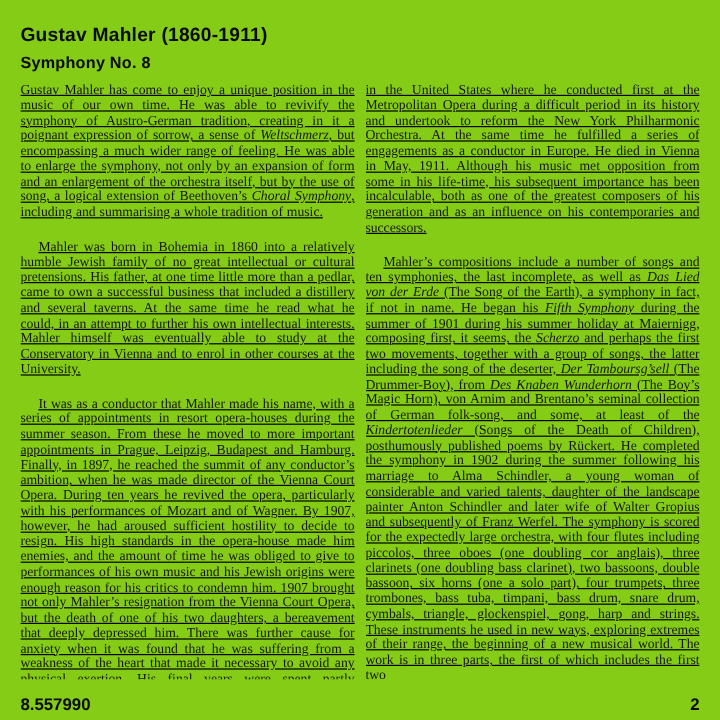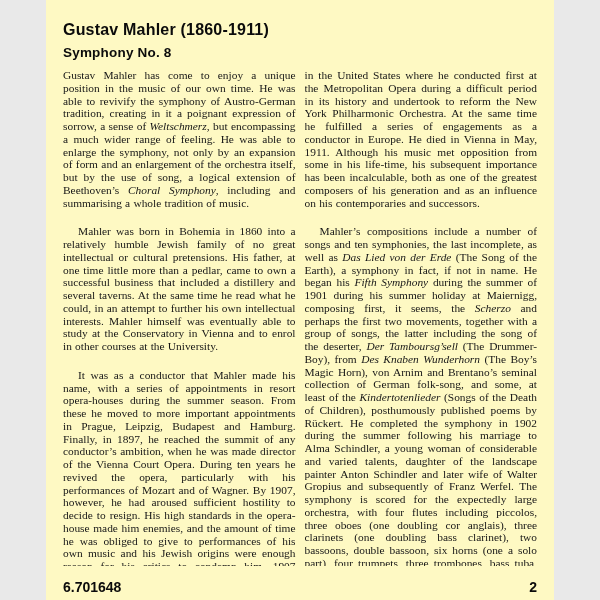--- a/index.html
+++ b/index.html
@@ -1,21 +1,21 @@
 <!DOCTYPE html>
 <html><head>
 <meta charset="utf-8">
 <style>
   html, body { margin: 0; padding: 0; }
   body { background: #e9e9e9; }
   .page {
     position: relative;
-    width: 508px; height: 600px;
+    width: 600px; height: 600px;
     margin: 0 auto;
-    background: #fef9c3;
+    background: #84cc16;
     box-sizing: border-box;
     padding: 21px 17px 12px 17px;
     overflow: hidden;
   }
   .hdr-title {
     font-family: "Liberation Sans", sans-serif;
     font-weight: bold;
     font-size: 16px;
     line-height: 18px;
     color: #0b0b0b;
@@ -30,21 +30,21 @@
     margin-top: 6px;
     letter-spacing: 0.2px;
   }
   .main {
     margin-top: 9px;
     display: flex;
     gap: 9px;
     height: 497px;
     overflow: hidden;
   }
-  .col { width: 280px; overflow: hidden; }
+  .col { width: 280px; overflow: hidden; text-decoration: underline; }
   p.para {
     margin: 0;
     font-family: "Liberation Serif", serif;
     font-size: 11.4px;
     line-height: 12.75px;
     text-align: justify;
     color: #161616;
     word-spacing: 0.4px;
   }
   p.para.indent { text-indent: 15px; margin-top: 16px; }
@@ -74,16 +74,16 @@
         <p class="para indent"><span>Mahler was born in Bohemia in 1860 into a relatively humble Jewish family of no great intellectual or cultural pretensions. His father, at one time little more than a pedlar, came to own a successful business that included a distillery and several taverns. At the same time he read what he could, in an attempt to further his own intellectual interests. Mahler himself was eventually able to study at the Conservatory in Vienna and to enrol in other courses at the University.</span></p>
         <p class="para indent cont"><span>It was as a conductor that Mahler made his name, with a series of appointments in resort opera-houses during the summer season. From these he moved to more important appointments in Prague, Leipzig, Budapest and Hamburg. Finally, in 1897, he reached the summit of any conductor’s ambition, when he was made director of the Vienna Court Opera. During ten years he revived the opera, particularly with his performances of Mozart and of Wagner. By 1907, however, he had aroused sufficient hostility to decide to resign. His high standards in the opera-house made him enemies, and the amount of time he was obliged to give to performances of his own music and his Jewish origins were enough reason for his critics to condemn him. 1907 brought not only Mahler’s resignation from the Vienna Court Opera, but the death of one of his two daughters, a bereavement that deeply depressed him. There was further cause for anxiety when it was found that he was suffering from a weakness of the heart that made it necessary to avoid any physical exertion. His final years were spent partly</span></p>
       </div>
     <div class="col">
         <p class="para"><span>in the United States where he conducted first at the Metropolitan Opera during a difficult period in its history and undertook to reform the New York Philharmonic Orchestra. At the same time he fulfilled a series of engagements as a conductor in Europe. He died in Vienna in May, 1911. Although his music met opposition from some in his life-time, his subsequent importance has been incalculable, both as one of the greatest composers of his generation and as an influence on his contemporaries and successors.</span></p>
         <p class="para indent cont"><span>Mahler’s compositions include a number of songs and ten symphonies, the last incomplete, as well as </span><span class="it">Das Lied von der Erde</span><span> (The Song of the Earth), a symphony in fact, if not in name. He began his </span><span class="it">Fifth Symphony</span><span> during the summer of 1901 during his summer holiday at Maiernigg, composing first, it seems, the </span><span class="it">Scherzo</span><span> and perhaps the first two movements, together with a group of songs, the latter including the song of the deserter, </span><span class="it">Der Tamboursg’sell</span><span> (The Drummer-Boy), from </span><span class="it">Des Knaben Wunderhorn</span><span> (The Boy’s Magic Horn), von Arnim and Brentano’s seminal collection of German folk-song, and some, at least of the </span><span class="it">Kindertotenlieder</span><span> (Songs of the Death of Children), posthumously published poems by Rückert. He completed the symphony in 1902 during the summer following his marriage to Alma Schindler, a young woman of considerable and varied talents, daughter of the landscape painter Anton Schindler and later wife of Walter Gropius and subsequently of Franz Werfel. The symphony is scored for the expectedly large orchestra, with four flutes including piccolos, three oboes (one doubling cor anglais), three clarinets (one doubling bass clarinet), two bassoons, double bassoon, six horns (one a solo part), four trumpets, three trombones, bass tuba, timpani, bass drum, snare drum, cymbals, triangle, glockenspiel, gong, harp and strings. These instruments he used in new ways, exploring extremes of their range, the beginning of a new musical world. The work is in three parts, the first of which includes the first two</span></p>
       </div>
   </div>
 
   <div class="ftr">
-    <span>6.701648</span>
+    <span>8.557990</span>
     <span>2</span>
   </div>
 </div>
 
 </body></html>

